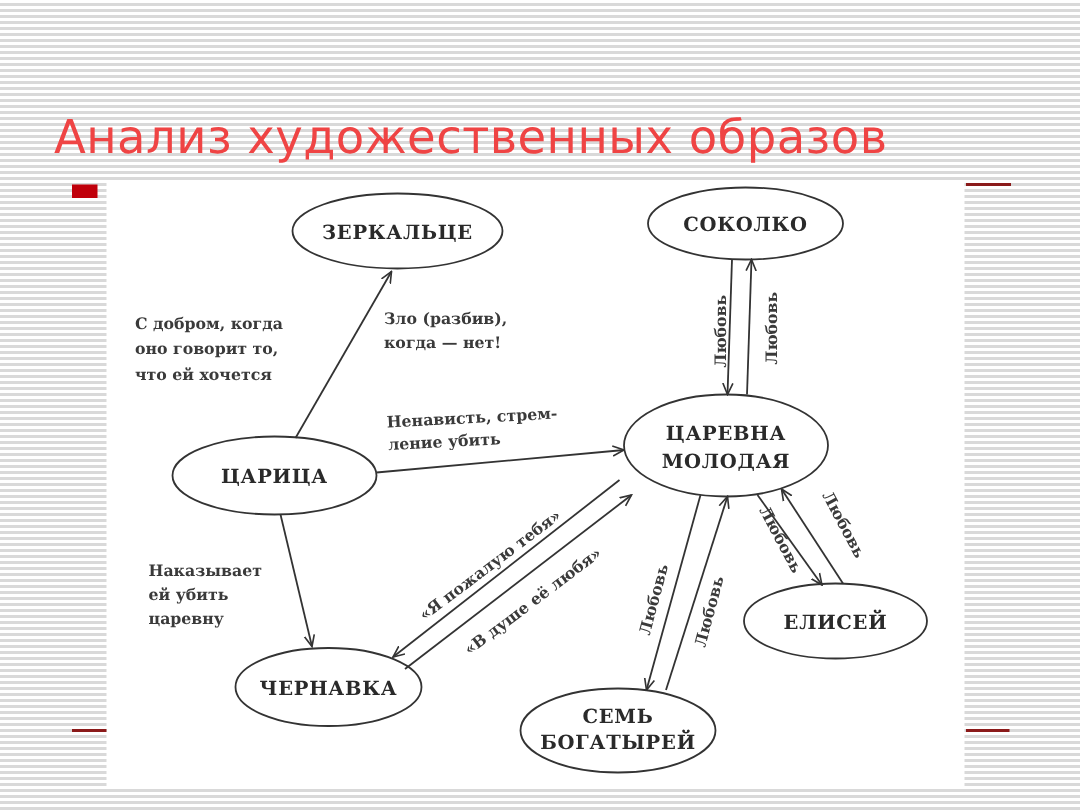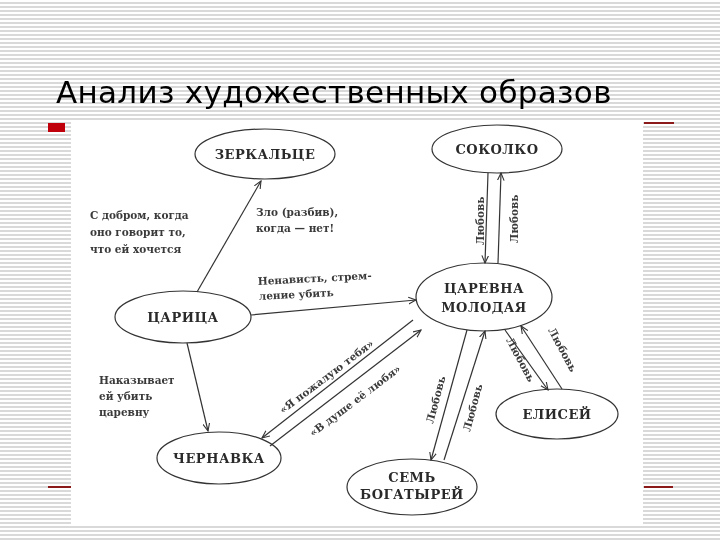--- a/index.html
+++ b/index.html
@@ -2,23 +2,23 @@
 <html><head>
   <meta charset="utf-8">
   <style>
     html, body { margin: 0; padding: 0; }
     body {
       width: 720px; height: 540px; position: relative; overflow: hidden;
       background: repeating-linear-gradient(to bottom, #ffffff 0px, #ffffff 2px, #d9d9d9 2px, #d9d9d9 4px);
       font-family: "DejaVu Sans", sans-serif;
     }
     .slide-title {
-      position: absolute; left: 56px; top: 74px;
+      position: absolute; left: 36px; top: 74px;
       font-family: "DejaVu Sans", sans-serif;
-      font-size: 31px; color: #000000; letter-spacing: 0.3px;
+      font-size: 31px; color: #ef4444; letter-spacing: 0.3px;
       background: transparent; white-space: nowrap;
     }
     .red-square {
       position: absolute; left: 48px; top: 123px; width: 17px; height: 9px; background: #c0000b;
     }
     .red-line {
       position: absolute; height: 2px; background: #8b1a1a;
     }
     .panel {
       position: absolute; left: 71px; top: 120px; width: 572px; height: 405px;

